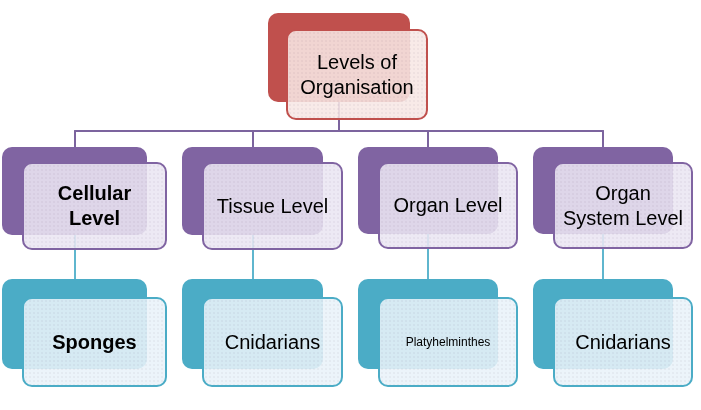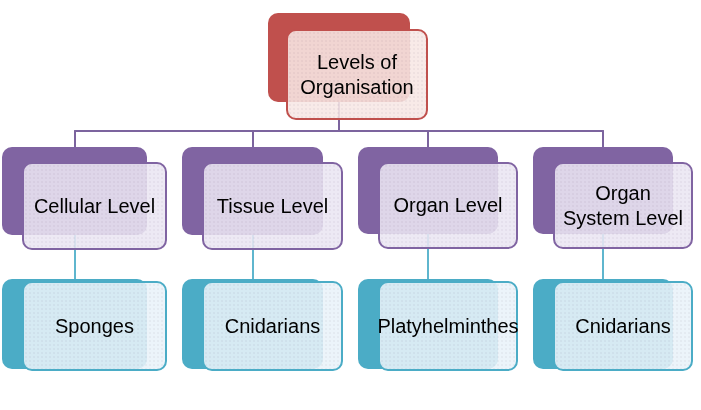--- a/index.html
+++ b/index.html
@@ -52,37 +52,37 @@
   
   .node-level { top: 147px; }
   .node-level .back  { height: 88px; background: var(--level-accent, #8064A2); }
   .node-level .front { left: 20px; top: 15px; height: 88px;
                        border-color: var(--level-accent, #8064A2);
                        background-color: rgba(235,230,242,0.88); }
 
   
   .node-phylum { top: 279px; }
   .node-phylum .back  { height: 90px; background: var(--phylum-accent, #4BACC6); }
-  .node-phylum .front { left: 20px; top: 2px; height: 90px;
+  .node-phylum .front { left: 20px; top: 18px; height: 90px;
                         border-color: var(--phylum-accent, #4BACC6);
                         background-color: rgba(233,243,249,0.88); }
 
   
   .col1 { left: 2px;   width: 165px; }
   .col2 { left: 182px; width: 161px; }
   .col3 { left: 358px; width: 160px; }
   .col4 { left: 533px; width: 160px; }
-  .col1 .back, .col1 .front { width: 145px; }
+  .col1 .back, .col1 .front { width: 145px; font-weight: bold; }
   .col2 .back, .col2 .front { width: 141px; }
   .col3 .back, .col3 .front { width: 140px; }
   .col4 .back, .col4 .front { width: 140px; align-items: center; }
   .node-level.col3 .back, .node-level.col3 .front,
   .node-level.col4 .back, .node-level.col4 .front { height: 87px; }
 
-  .small-label { font-size: 20px; line-height: 20px; }
+  .small-label { font-size: 12px; line-height: 20px; }
 </style>
 </head>
 <body>
 
 <div class="canvas">
 
   <div class="connector conn-purple trunk"></div>
   <div class="connector conn-purple rail"></div>
   <div class="connector conn-purple drop cx1"></div>
   <div class="connector conn-purple drop cx2"></div>

